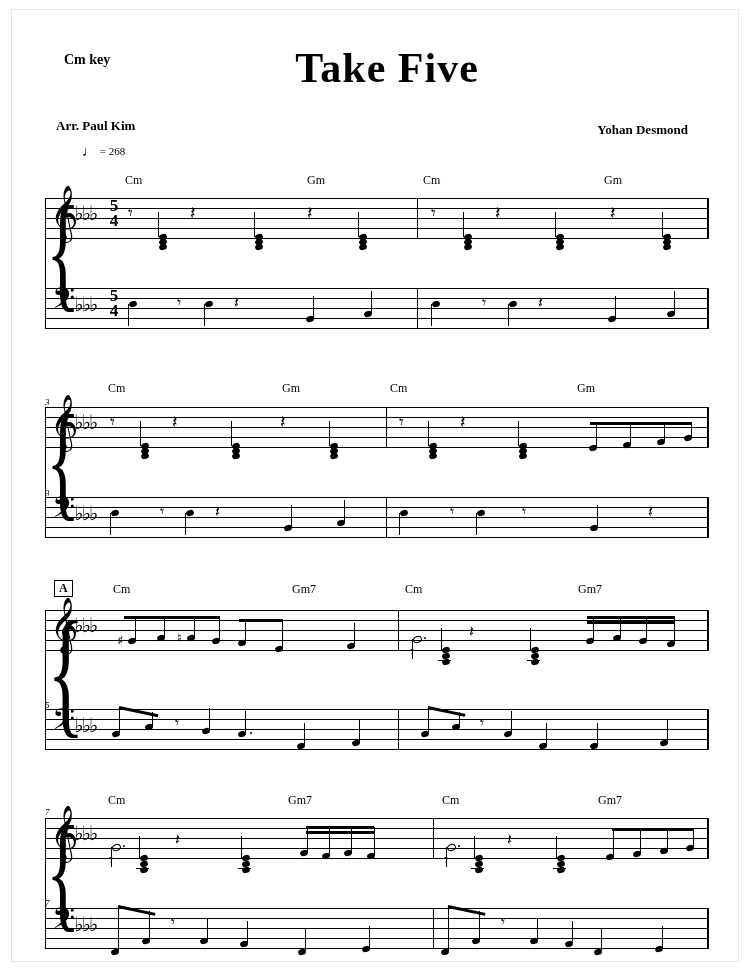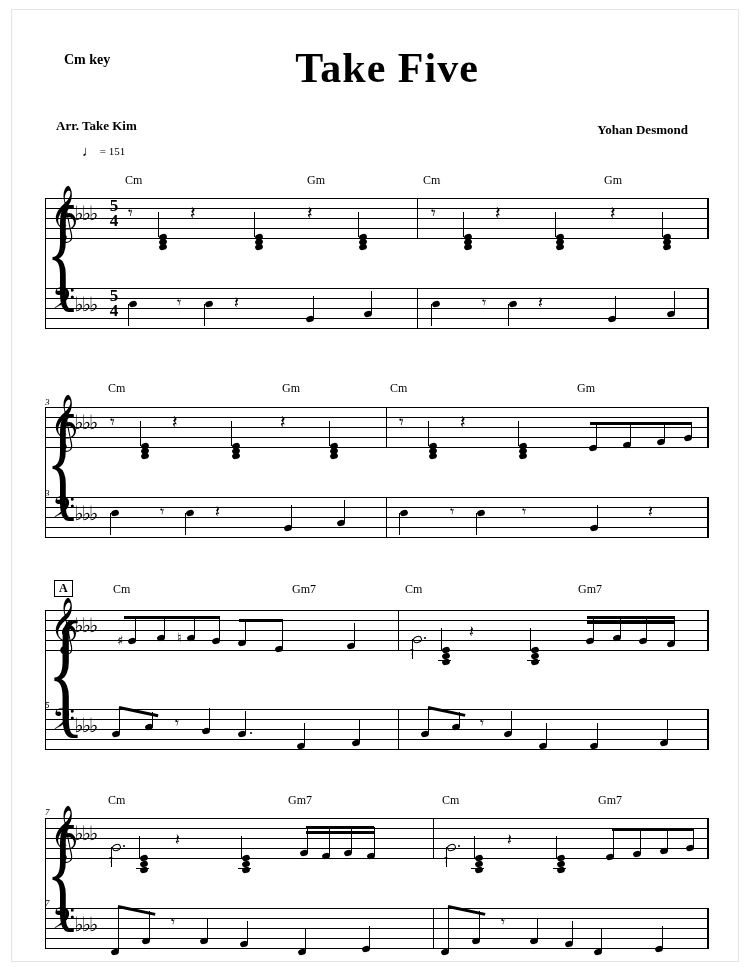--- a/index.html
+++ b/index.html
@@ -196,25 +196,25 @@
   }
 </style>
 </head>
 <body>
 
 <div class="page">
   <div class="sheet">
 
     <div class="key-label">Cm key</div>
     <div class="title">Take Five</div>
-    <div class="arranger">Arr. Take Kim</div>
+    <div class="arranger">Arr. Paul Kim</div>
     <div class="composer">Yohan Desmond</div>
     <div class="tempo">
       <span class="qn">♩</span>
-      <span>= 151</span>
+      <span>= 268</span>
     </div>
 
     <div class="system" style="top:0;left:0;width:726px;height:330px;">
 
       <div class="chord" style="left:113px;top:163px;">Cm</div>
       <div class="chord" style="left:295px;top:163px;">Gm</div>
       <div class="chord" style="left:411px;top:163px;">Cm</div>
       <div class="chord" style="left:592px;top:163px;">Gm</div>
 
       <div class="staff-line" style="left:33px;top:188px;width:664px;"></div>

